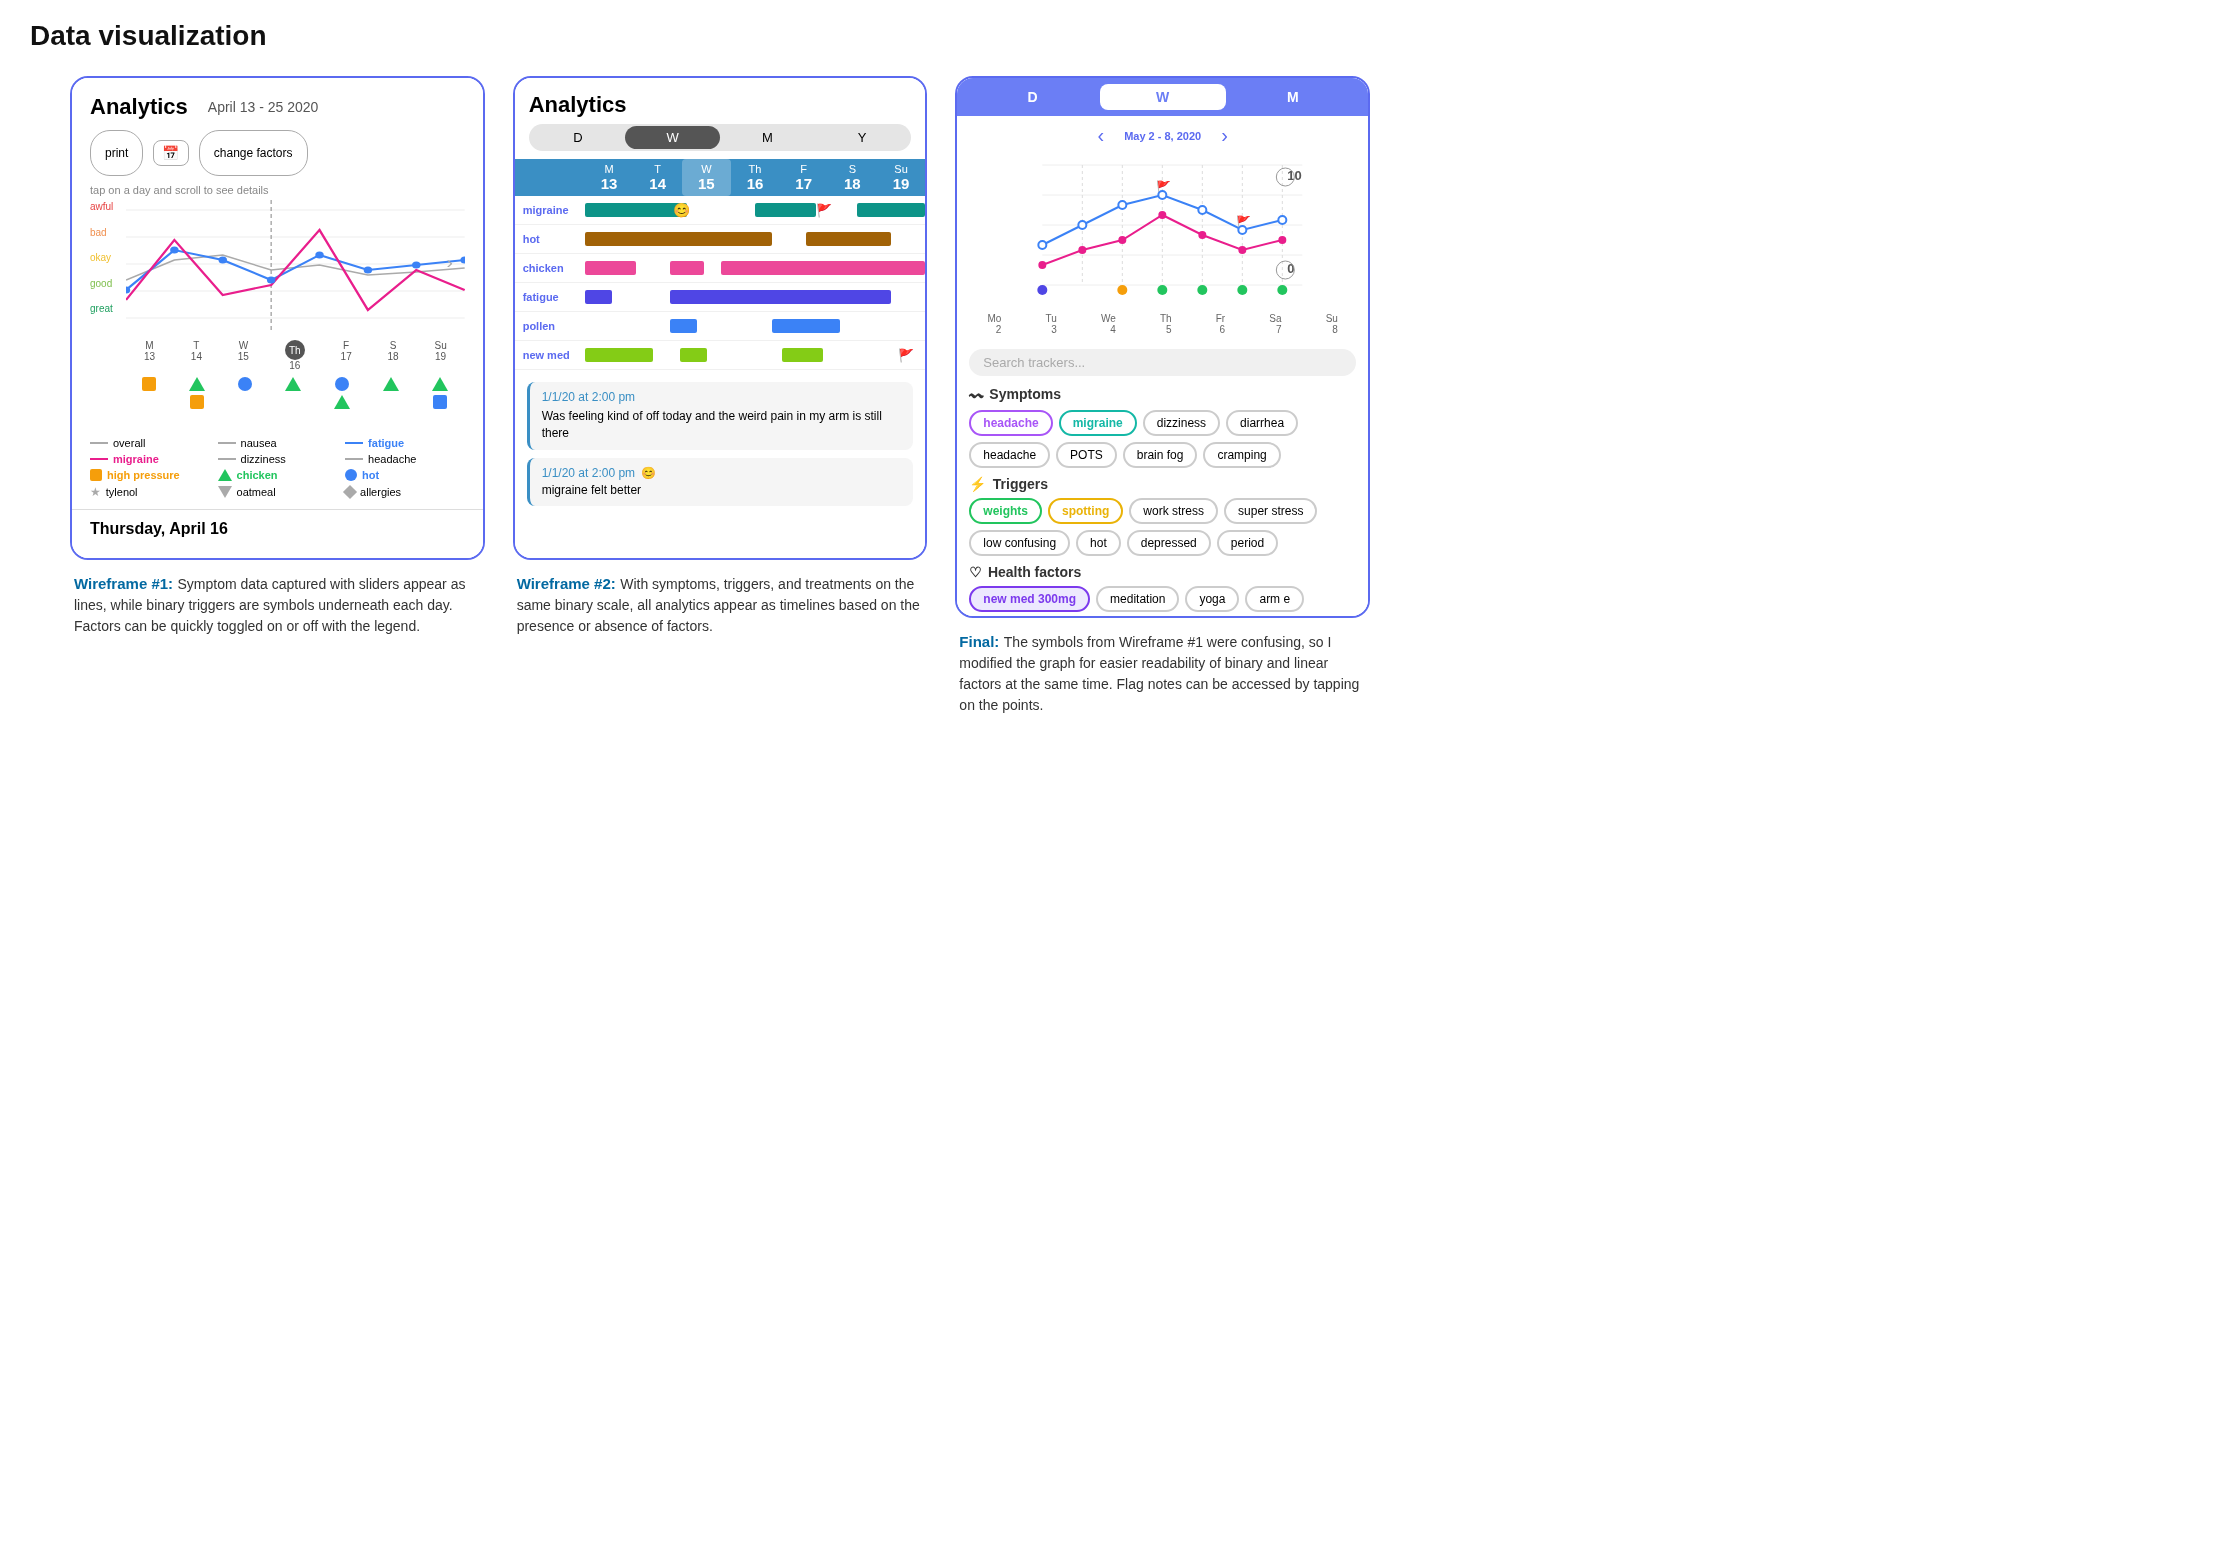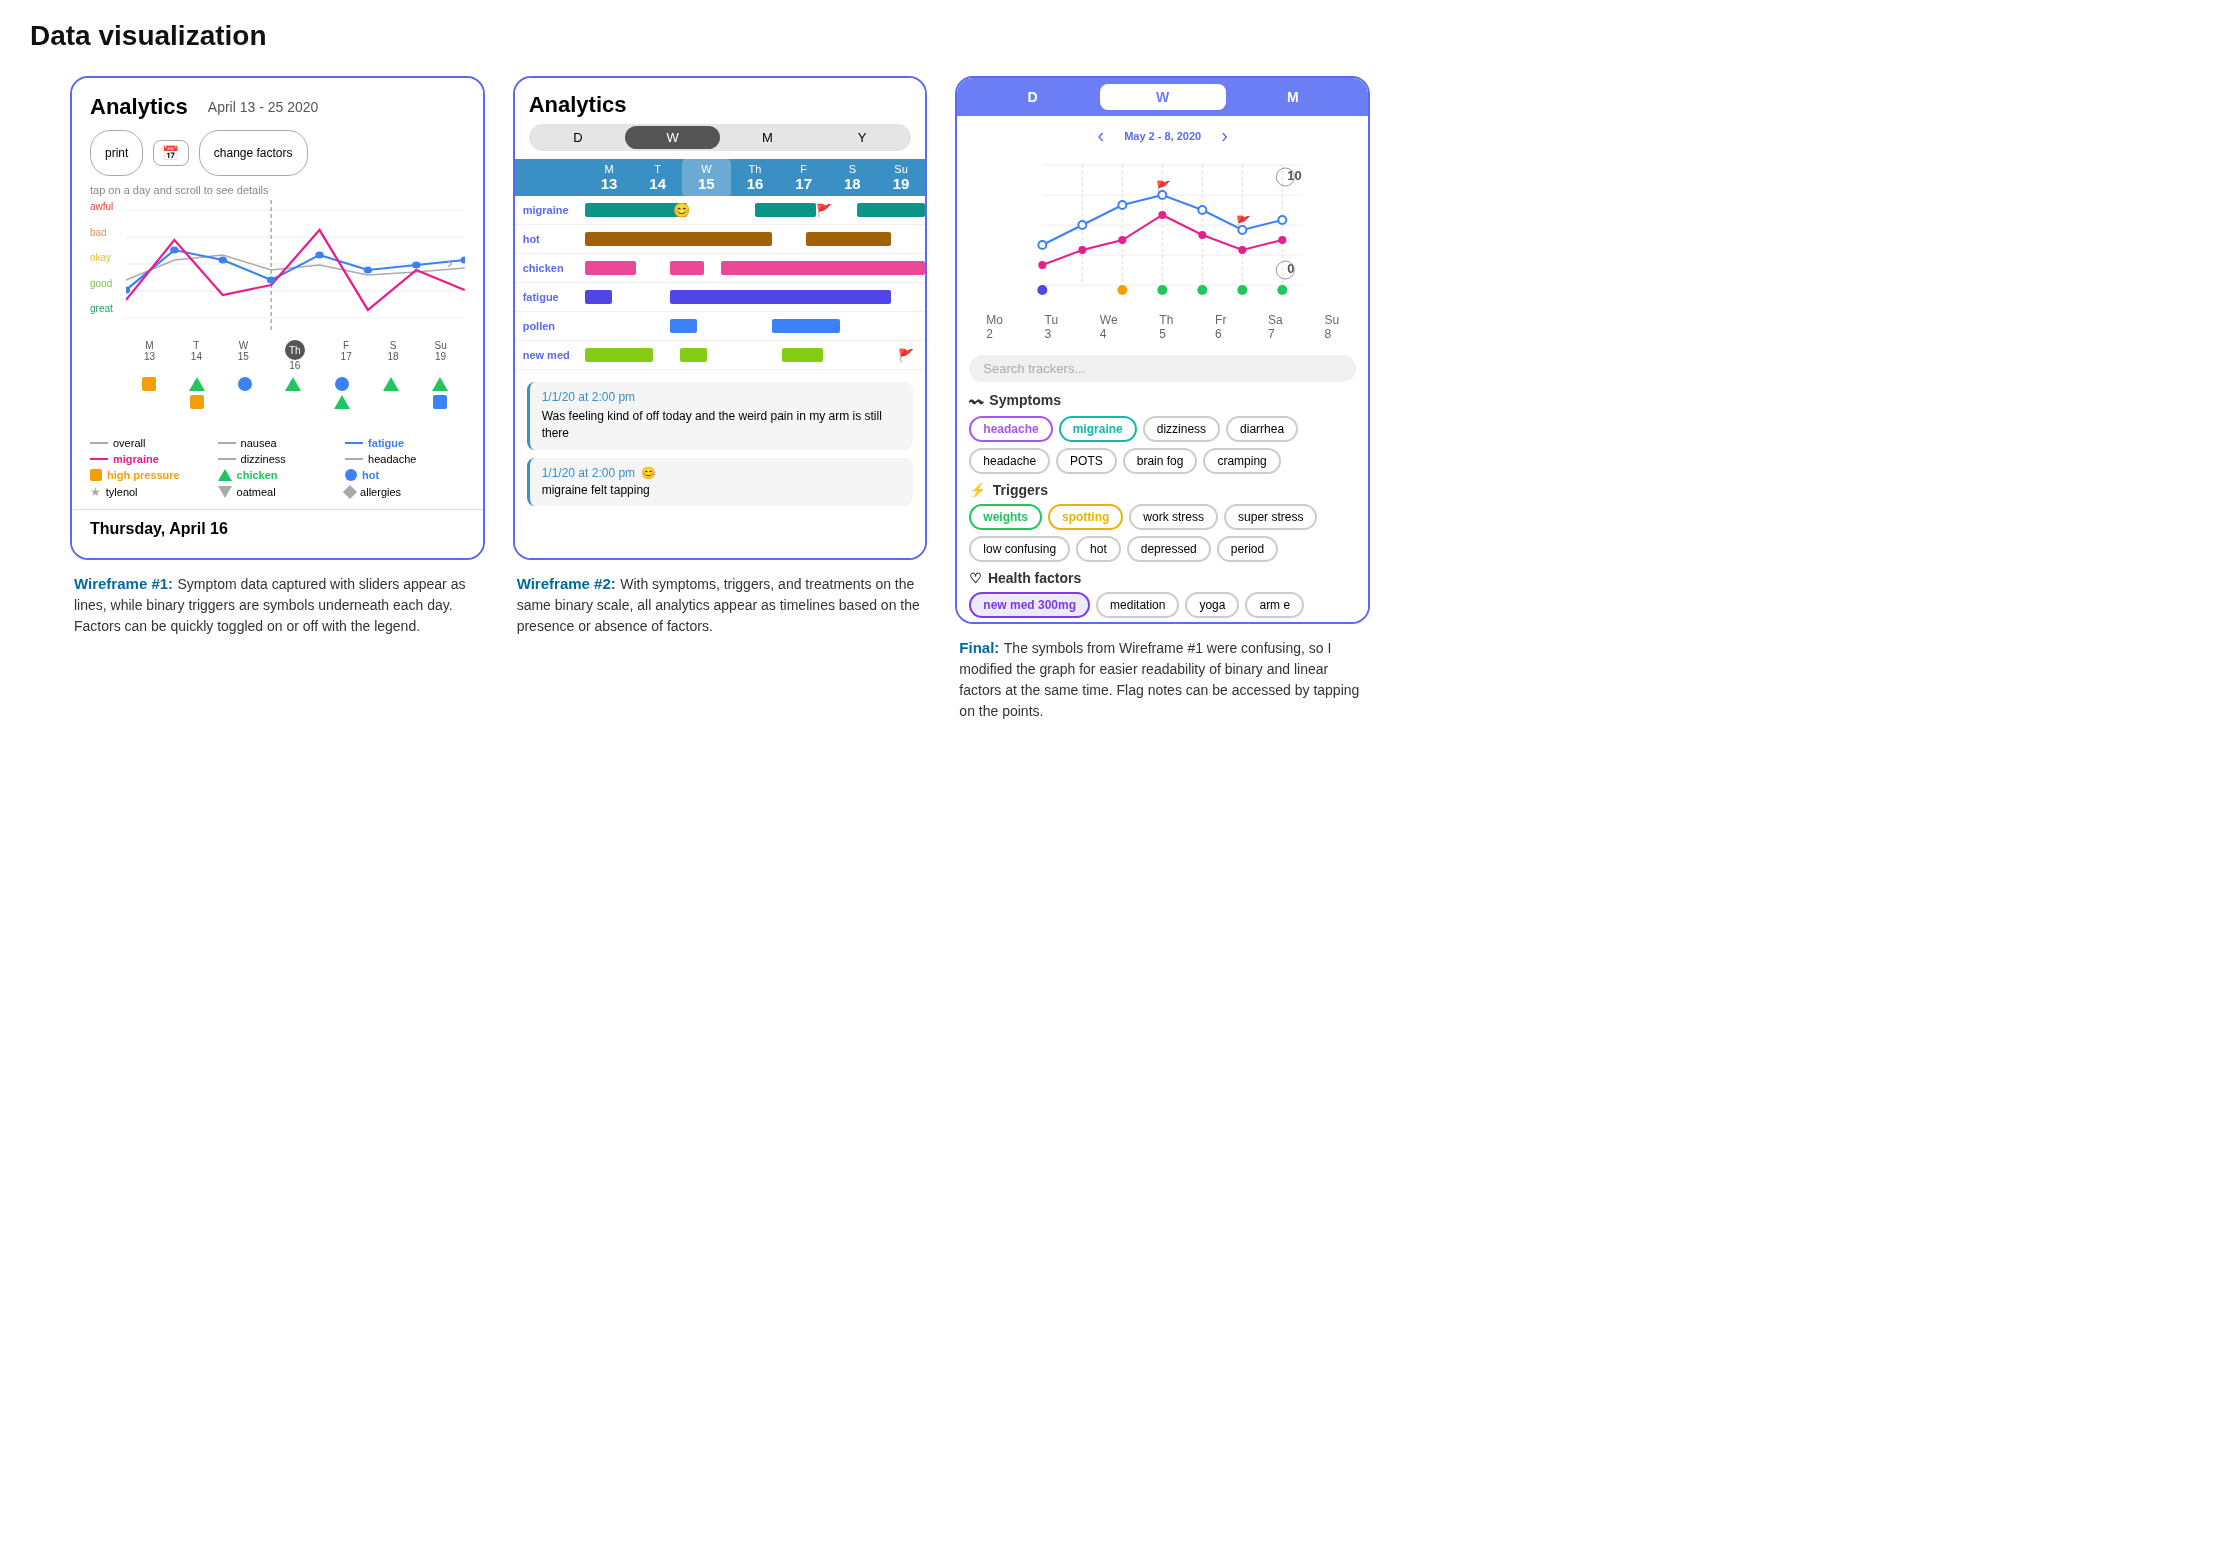--- a/index.html
+++ b/index.html
@@ -318,22 +318,22 @@
 
     
     .wf3-days {
       display: flex;
       justify-content: space-around;
       padding: 4px 8px 8px;
     }
     .wf3-day-col {
       display: flex;
       flex-direction: column;
-      align-items: flex-start;
-      font-size: 12px;
+      align-items: flex-end;
+      font-size: 10px;
       color: #666;
     }
 
     
     .wf3-search {
       margin: 6px 12px;
       background: #f0f0f0;
       border-radius: 20px;
       padding: 6px 14px;
       font-size: 13px;
@@ -690,21 +690,21 @@
         <div class="wf2-note">
           <div class="wf2-note-date">1/1/20 at 2:00 pm</div>
           <div class="wf2-note-text">Was feeling kind of off today and the weird pain in my arm is still there</div>
         </div>
 
         <div class="wf2-note2">
           <div class="wf2-note2-date">
             <span>1/1/20 at 2:00 pm</span>
             <span>😊</span>
           </div>
-          <div class="wf2-note-text">migraine felt tapping</div>
+          <div class="wf2-note-text">migraine felt better</div>
         </div>
 
       </div>
     </div>
 
     <div class="caption-block">
       <span class="caption-label">Wireframe #2:</span>
       <span class="caption-text">With symptoms, triggers, and treatments on the same binary scale, all analytics appear as timelines based on the presence or absence of factors.</span>
     </div>
   </div>

